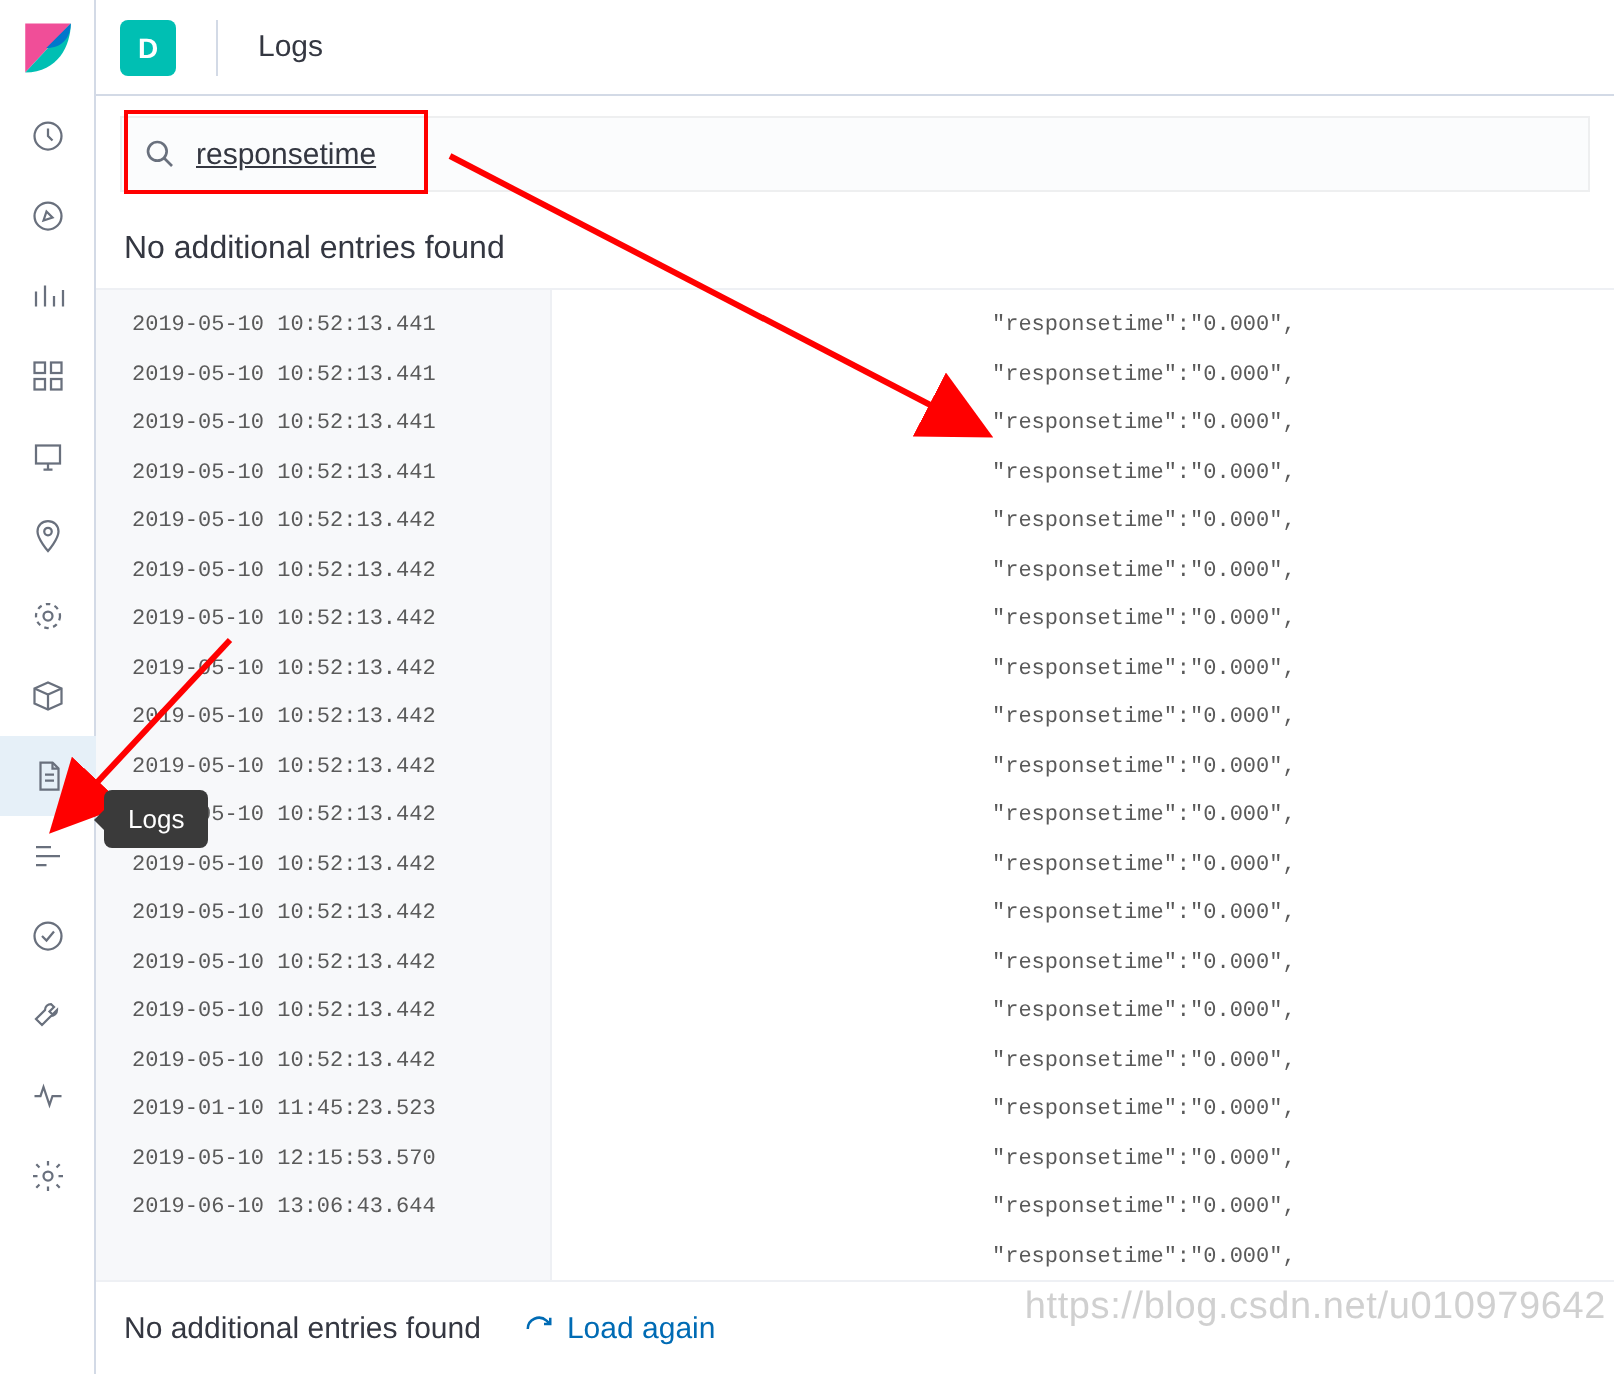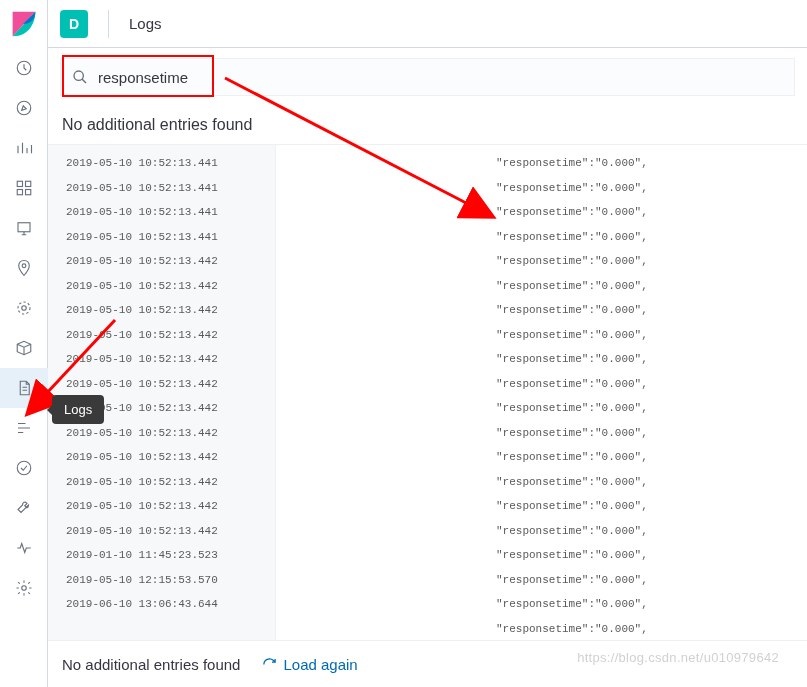--- a/index.html
+++ b/index.html
@@ -76,20 +76,21 @@
     display: flex; align-items: center; justify-content: center;
     font-weight: 600;
     font-size: 14px;
   }
   .topbar-sep {
     width: 1px; height: 28px; background: #d3dae6;
   }
   .breadcrumb { font-size: 15px; color: #343741; }
   .searchbar-wrap {
     padding: 10px 12px;
+    text-decoration: underline;
   }
   .searchbar {
     display: flex;
     align-items: center;
     height: 38px;
     background: #fbfcfd;
     padding: 0 12px;
     gap: 10px;
     box-shadow: inset 0 0 0 1px rgba(0,0,0,0.05);
   }
@@ -142,23 +143,23 @@
     font-size: 15px;
   }
   .load-again {
     color: #006bb4;
     display: flex; align-items: center; gap: 6px;
     cursor: pointer;
   }
   .load-again svg { width: 15px; height: 15px; stroke: #006bb4; fill: none; stroke-width: 2; }
   .watermark {
     position: absolute;
-    right: 28px; bottom: 22px;
+    right: 4px; bottom: 22px;
     color: rgba(120,120,120,0.35);
-    font-size: 13px;
+    font-size: 19px;
     letter-spacing: 0.3px;
   }
   
   .arrow-svg {
     position: absolute;
     top: 0; left: 0;
     width: 807px; height: 687px;
     pointer-events: none;
     z-index: 15;
   }

